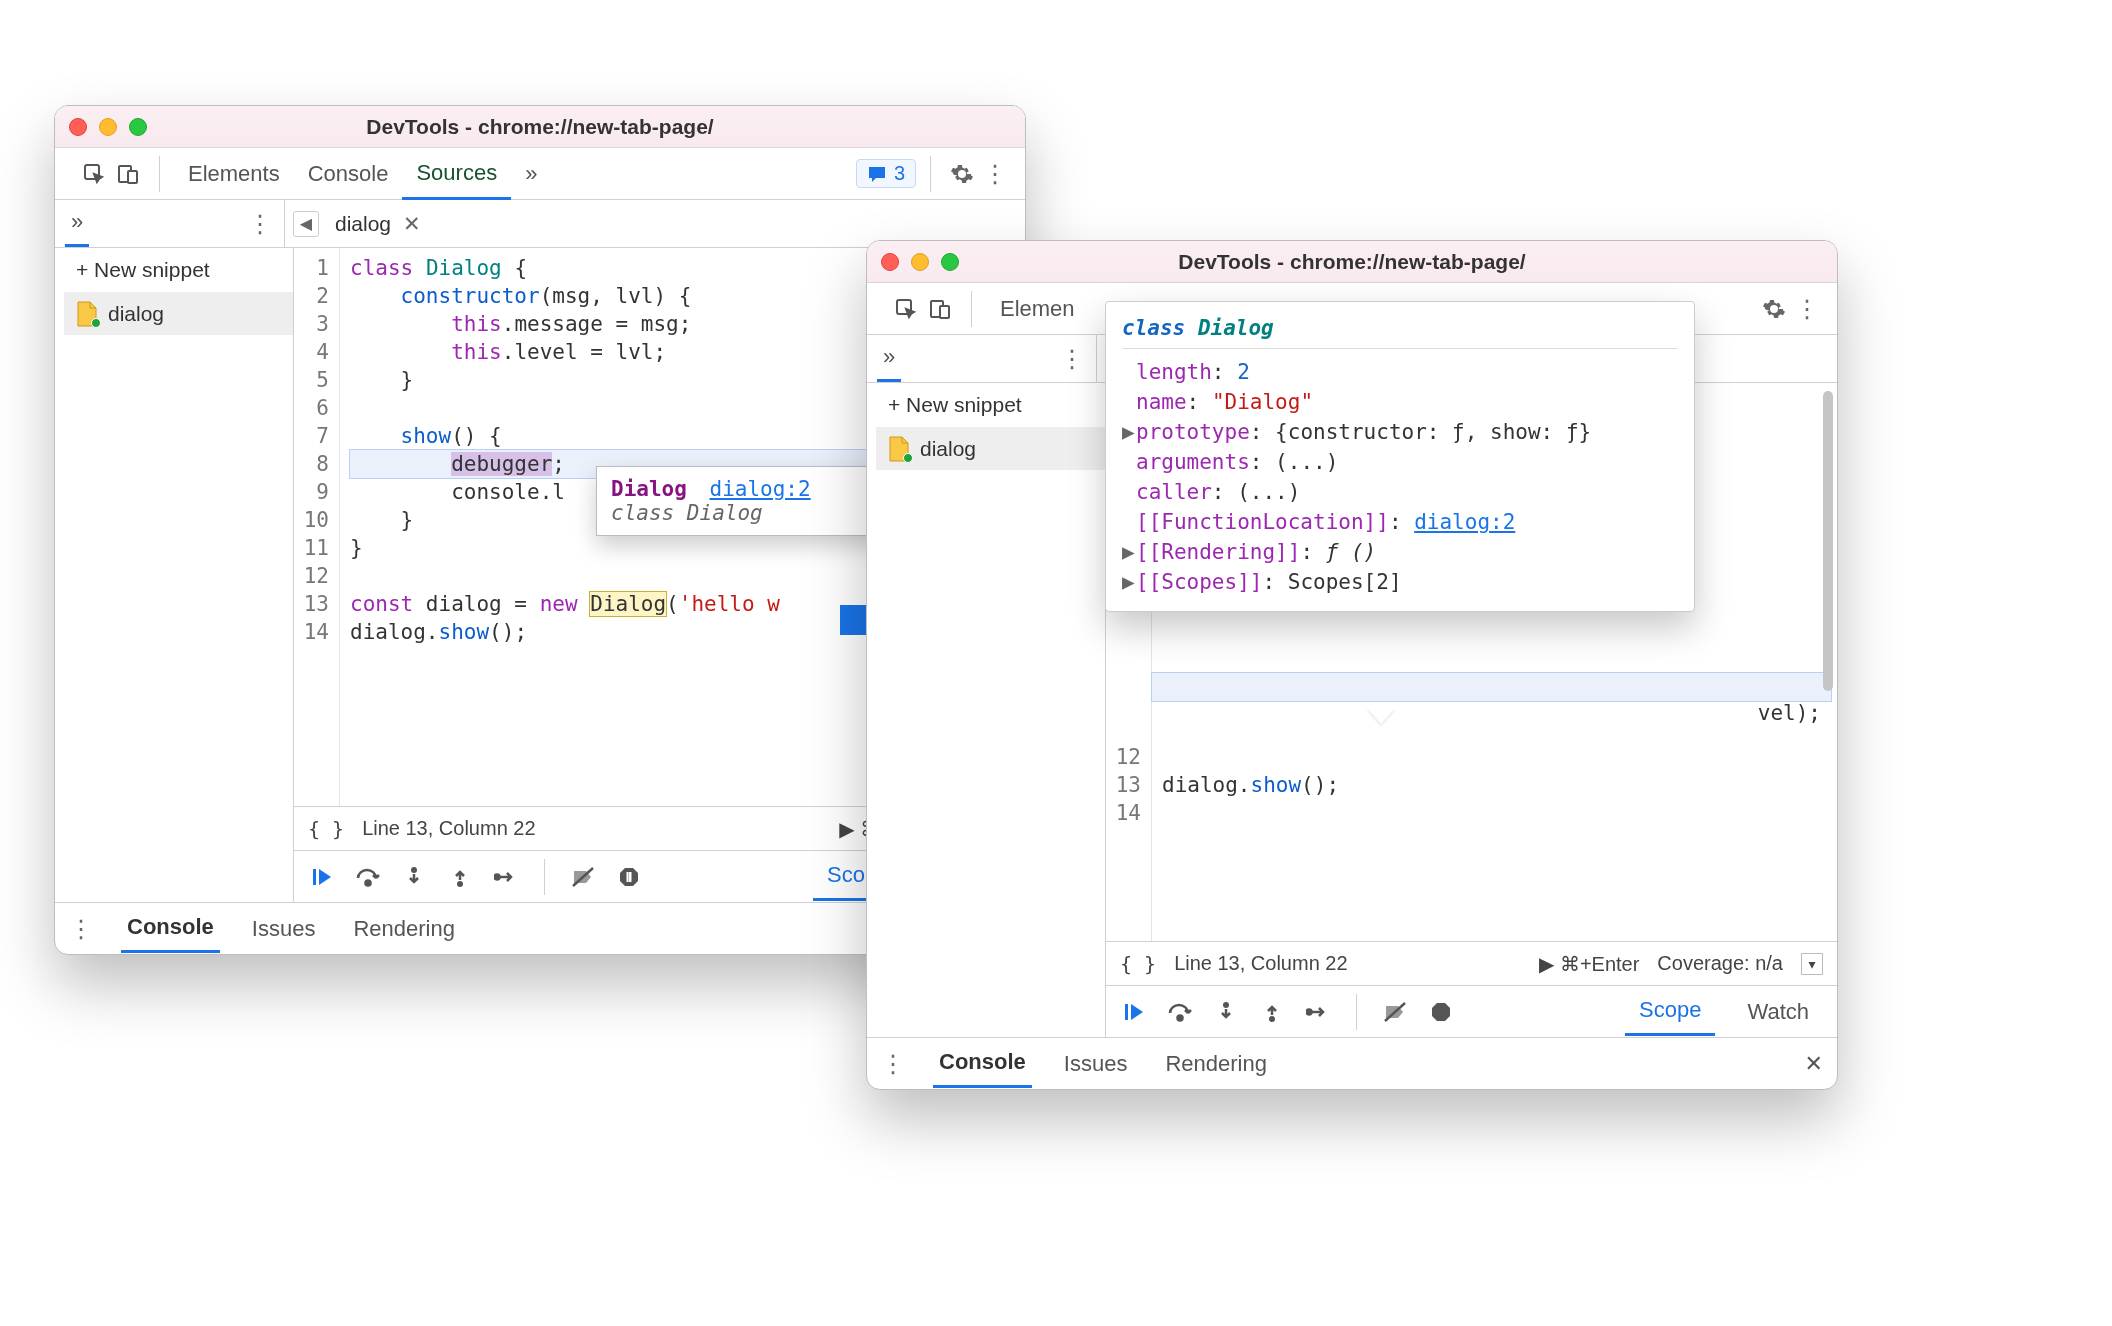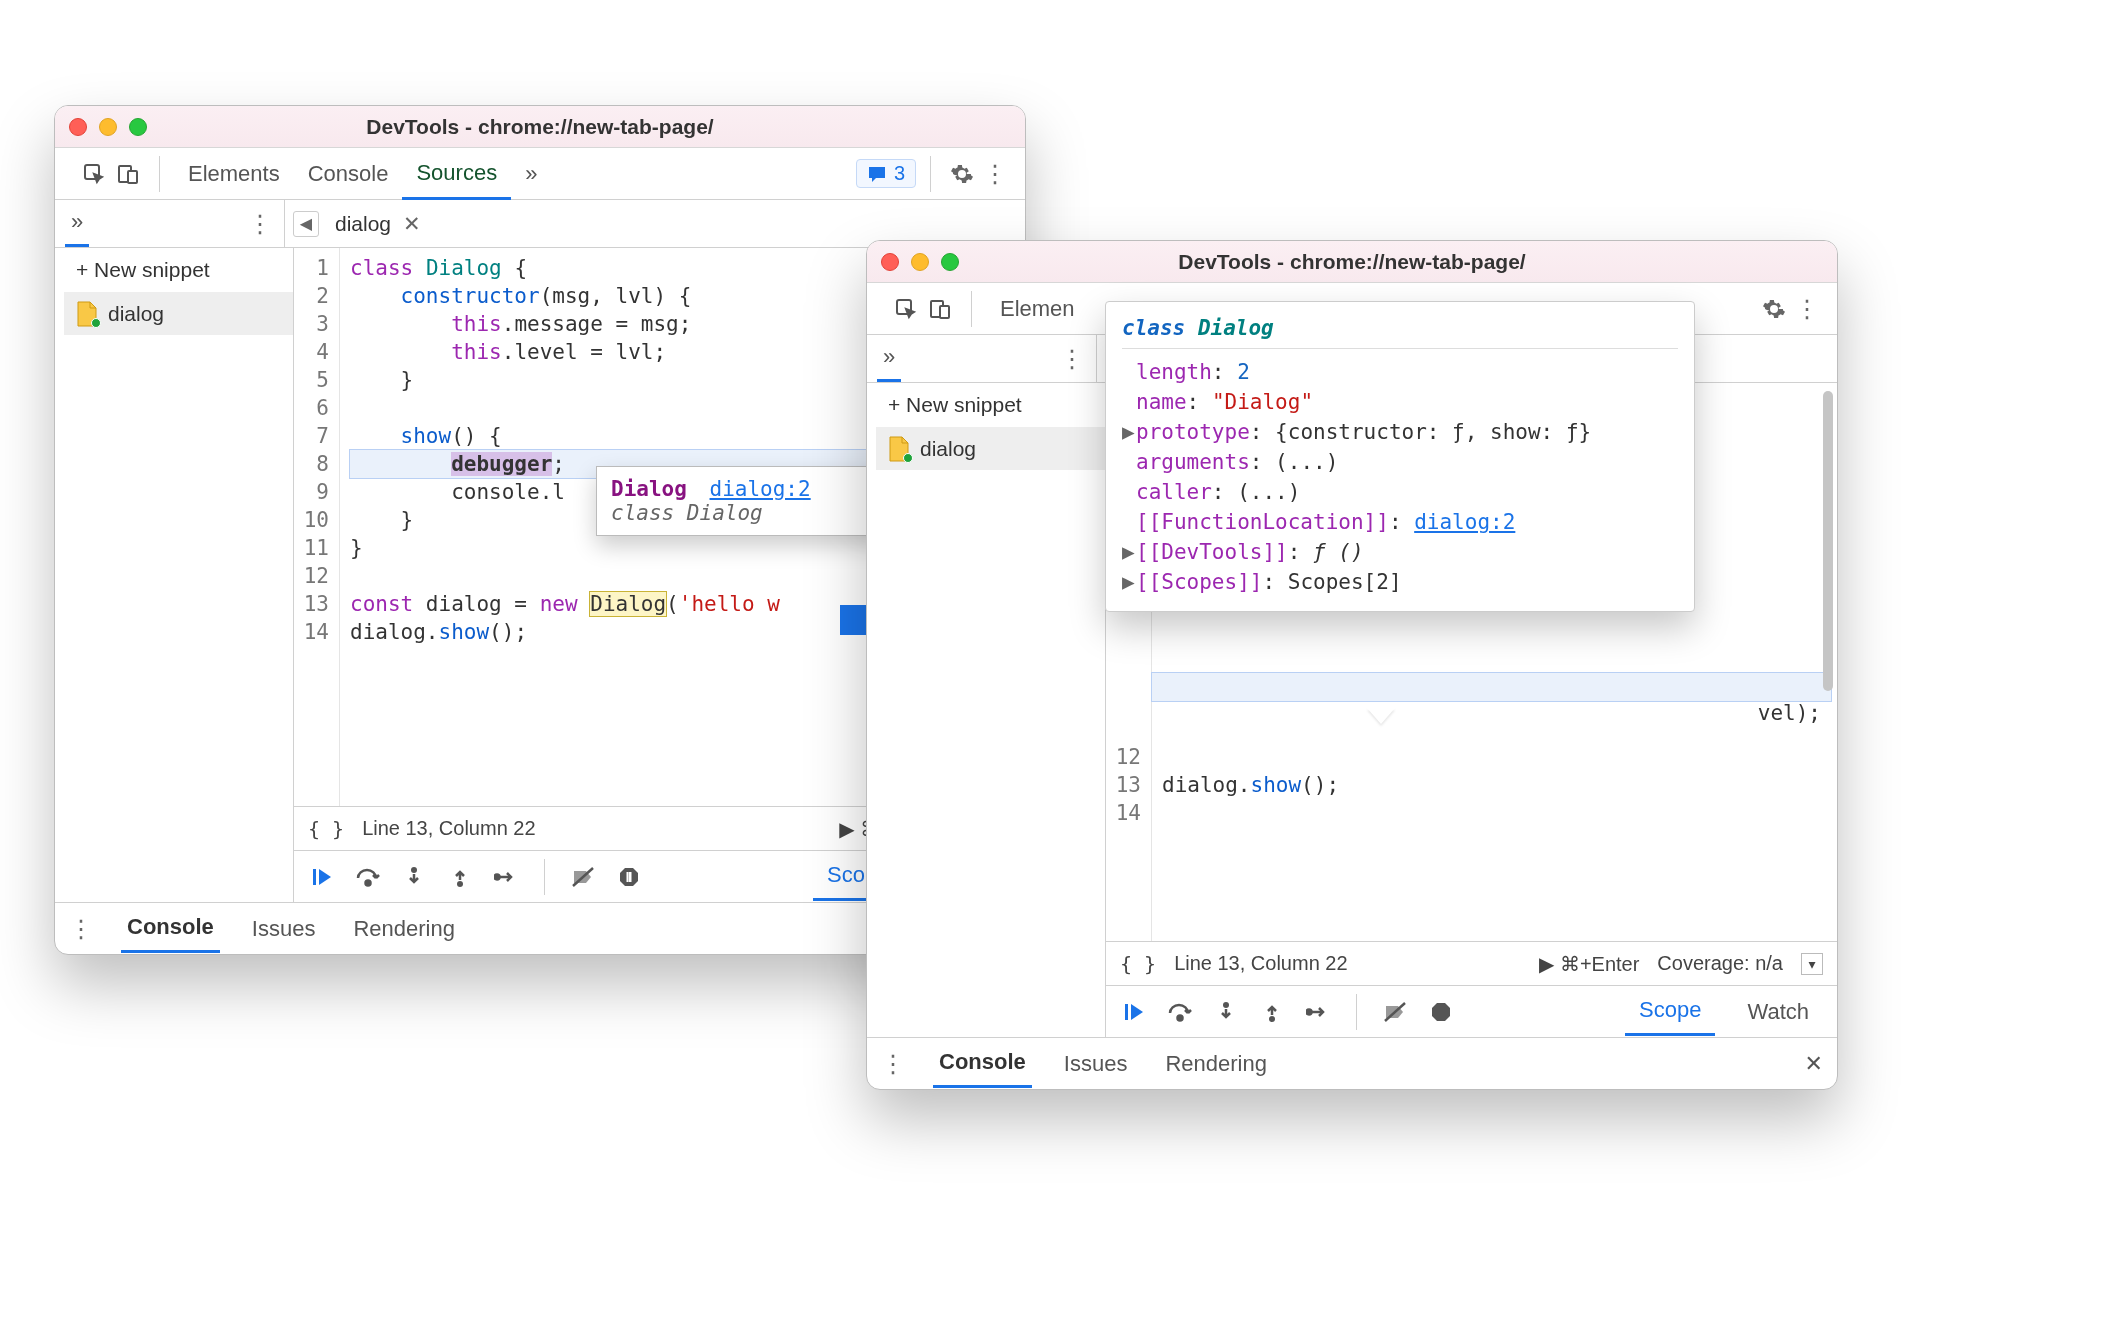--- a/index.html
+++ b/index.html
@@ -103,21 +103,21 @@
   }
   .code { flex:1; padding:6px 0 6px 10px; position:relative; }
   .code .ln { white-space:pre; height:28px; line-height:28px; }
   .gutter .g { height:28px; line-height:28px; }
 
   .k-purple { color:#9c27b0; }
   .k-teal   { color:#008080; }
   .k-blue   { color:#0b5ccc; }
   .k-red    { color:#c41a16; }
   .hl-y { background:#fdf5c6; outline:1px solid #c9b336; padding:0 0; }
-  .hl-p { background:#d7c0e8;font-weight:bold; }
+  .hl-p { background:#d7c0e8; }
   .cur-line { background:#eaf1fb; outline:1px solid #b9d0f4; }
 
   .tooltip1 {
     position:absolute;
     background:#fff;
     border:1px solid #bbb;
     box-shadow: 0 10px 22px rgba(0,0,0,0.2);
     padding:10px 14px;
     font-size:21px;
   }
@@ -548,20 +548,20 @@
   <div class="popover mono" style="left:238px; top:60px; width:590px;">
     <div class="head"><span class="kw">class</span> <span class="cls">Dialog</span></div>
     <hr>
     <div id="popover-rows">
         <div class="prop"><span class="arrow"></span><span class="pk">length</span>: <span class="pv-num">2</span></div>
         <div class="prop"><span class="arrow"></span><span class="pk">name</span>: <span class="pv-str">"Dialog"</span></div>
         <div class="prop"><span class="arrow">▶</span><span class="pk">prototype</span>: <span>{constructor: ƒ, show: ƒ}</span></div>
         <div class="prop"><span class="arrow"></span><span class="pk">arguments</span>: <span>(...)</span></div>
         <div class="prop"><span class="arrow"></span><span class="pk">caller</span>: <span>(...)</span></div>
         <div class="prop"><span class="arrow"></span><span class="pk">[[FunctionLocation]]</span>: <span class="lnk">dialog:2</span></div>
-        <div class="prop"><span class="arrow">▶</span><span class="pk">[[DevTools]]</span>: <span class="pv-it">ƒ ()</span></div>
+        <div class="prop"><span class="arrow">▶</span><span class="pk">[[Rendering]]</span>: <span class="pv-it">ƒ ()</span></div>
         <div class="prop"><span class="arrow">▶</span><span class="pk">[[Scopes]]</span>: <span>Scopes[2]</span></div>
       </div>
   </div>
   <div class="popover-caret" style="left:500px; top:467px;"></div>
 
   <div style="position:absolute; right:4px; top:150px; width:10px; height:300px; background:#c5c5c5; border-radius:5px;"></div>
 </div>
 
 </body></html>

